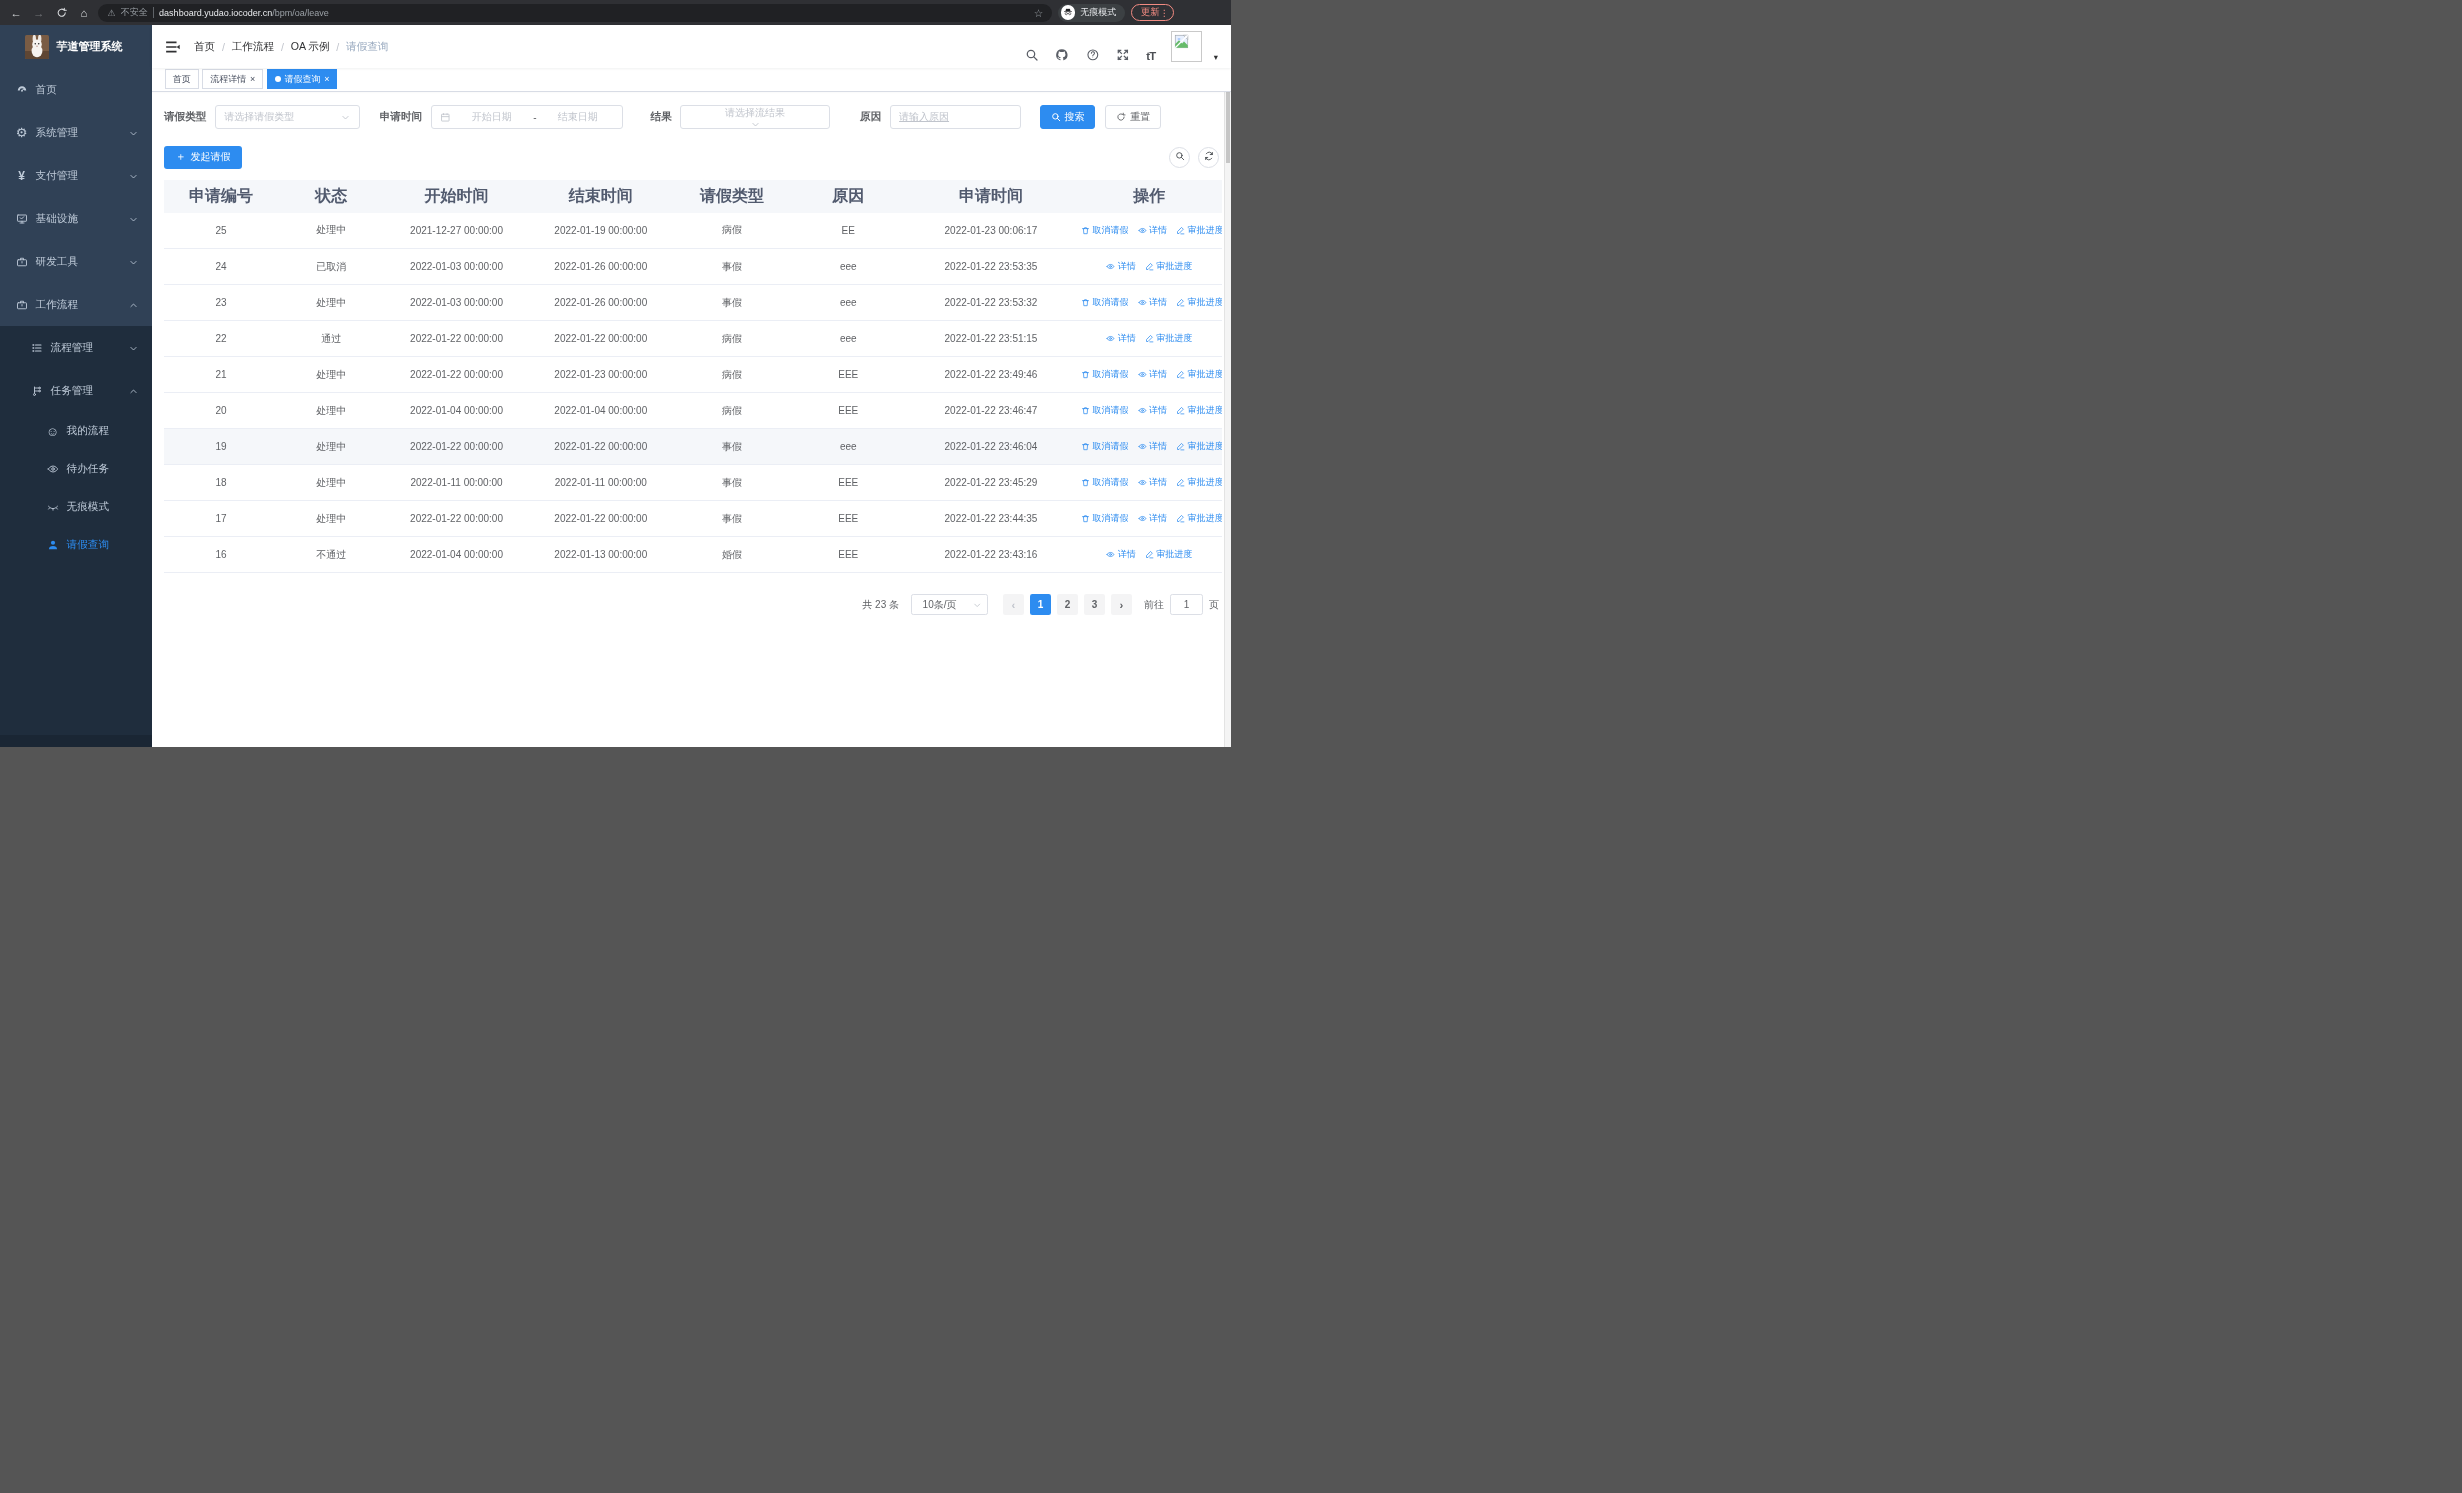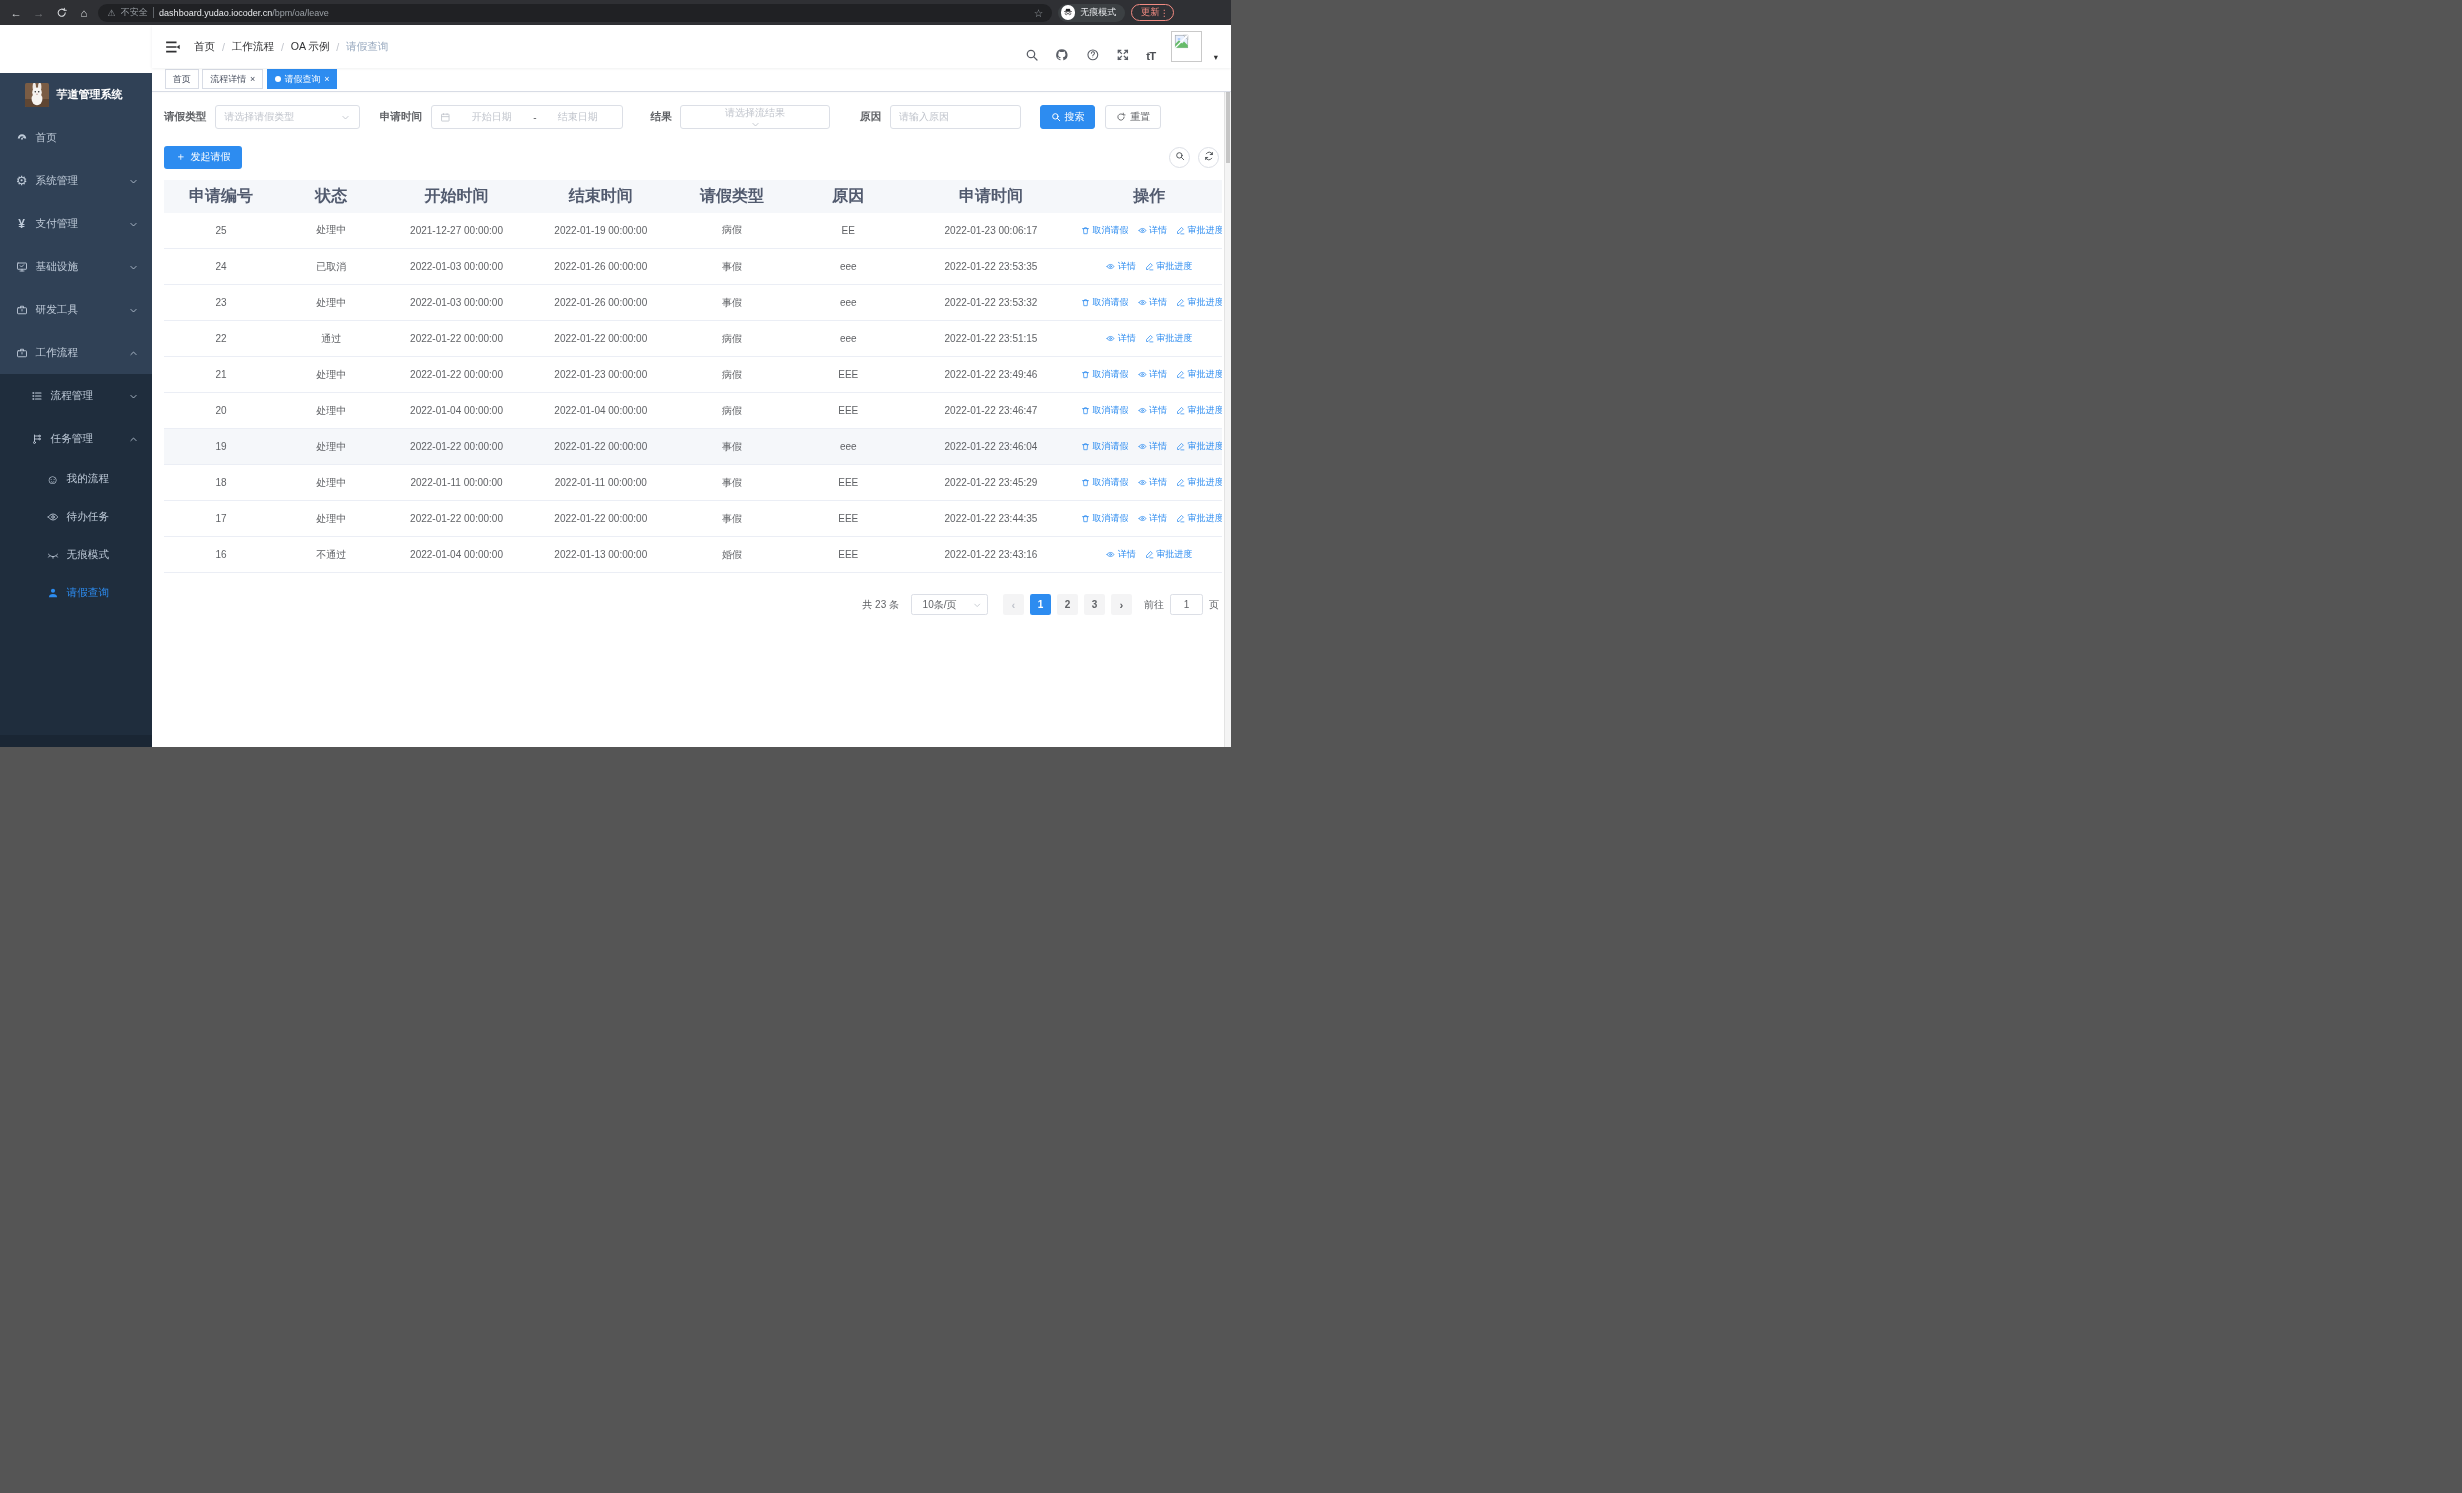--- a/index.html
+++ b/index.html
@@ -27,21 +27,21 @@
             display:flex;align-items:center;justify-content:center;}
   .incog-ic svg{width:10px;height:10px;}
   .update-pill{height:17.5px;border:1.1px solid #f28b82;border-radius:9px;color:#f28b82;
                display:flex;align-items:center;gap:0;padding:0 4.6px 0 8.4px;font-size:9.5px;flex-shrink:0;}
   .dots3{font-size:9px;letter-spacing:0;}
 
   
   .app{display:flex;height:722px;}
 
   
-  .sidebar{width:152px;background:#304156;flex-shrink:0;display:flex;flex-direction:column;color:#bfcbd9;margin-top:48px;}
+  .sidebar{width:152px;background:#304156;flex-shrink:0;display:flex;flex-direction:column;color:#bfcbd9;}
   .logo{height:43px;display:flex;align-items:center;gap:7.6px;padding-left:25px;flex-shrink:0;}
   .logo-avatar{width:24px;height:24px;border-radius:1.5px;overflow:hidden;flex-shrink:0;}
   .logo-avatar svg{width:24px;height:24px;display:block;}
   .logo-title{color:#fff;font-weight:bold;font-size:11px;white-space:nowrap;}
   .menu{flex:1;display:flex;flex-direction:column;}
   .menu-item{position:relative;display:flex;align-items:center;font-size:10.6px;cursor:pointer;flex-shrink:0;}
   .menu-item.lvl1{height:43px;padding-left:15px;}
   .menu-item.lvl2{height:43px;padding-left:30px;}
   .menu-item.lvl3{height:38px;padding-left:46px;}
   .menu-item.sub{background:#1f2d3d;}
@@ -87,21 +87,21 @@
   .content{flex:1;background:#fff;padding:13.7px 9px 0 12px;overflow:hidden;}
   .filters{display:flex;align-items:center;font-size:10.6px;color:#606266;}
   .f-label{font-weight:bold;margin-right:8.4px;white-space:nowrap;}
   .sel,.inp,.daterange{height:24px;border:0.8px solid #dcdfe6;border-radius:3px;background:#fff;
         display:flex;align-items:center;font-size:10px;color:#c0c4cc;padding:0 8.4px;}
   .sel{justify-content:space-between;}
   .sel .sel-caret{color:#c0c4cc;width:9px;height:9px;}
   .sel .sel-caret svg{width:9px;height:9px;}
   .w-type{width:145px;margin-right:20px;}
   .w-result{width:150px;margin-right:30px;flex-direction:column;}
-  .inp.w-reason{width:131px;margin-right:19px;}
+  .inp.w-reason{width:131px;margin-right:19px;text-decoration:underline;}
   .daterange{width:192px;margin-right:28px;gap:6px;}
   .cal-ic{width:10.6px;height:10.6px;color:#c0c4cc;flex-shrink:0;}
   .cal-ic svg{width:10.6px;height:10.6px;}
   .dr-sep{color:#606266;flex-shrink:0;}
   .dr-ph{flex:1;text-align:center;}
   .btn{height:24px;border-radius:3px;font-size:10px;display:flex;align-items:center;gap:3.8px;
        padding:0 10px;cursor:pointer;white-space:nowrap;}
   .btn-primary{background:#2d8cf0;background:var(--accent);color:#fff;border:0.8px solid var(--accent);}
   .btn-plain{background:#fff;color:#606266;border:0.8px solid #dcdfe6;margin-left:10px;}
   .btn .b-ic{width:10px;height:10px;display:flex;}

